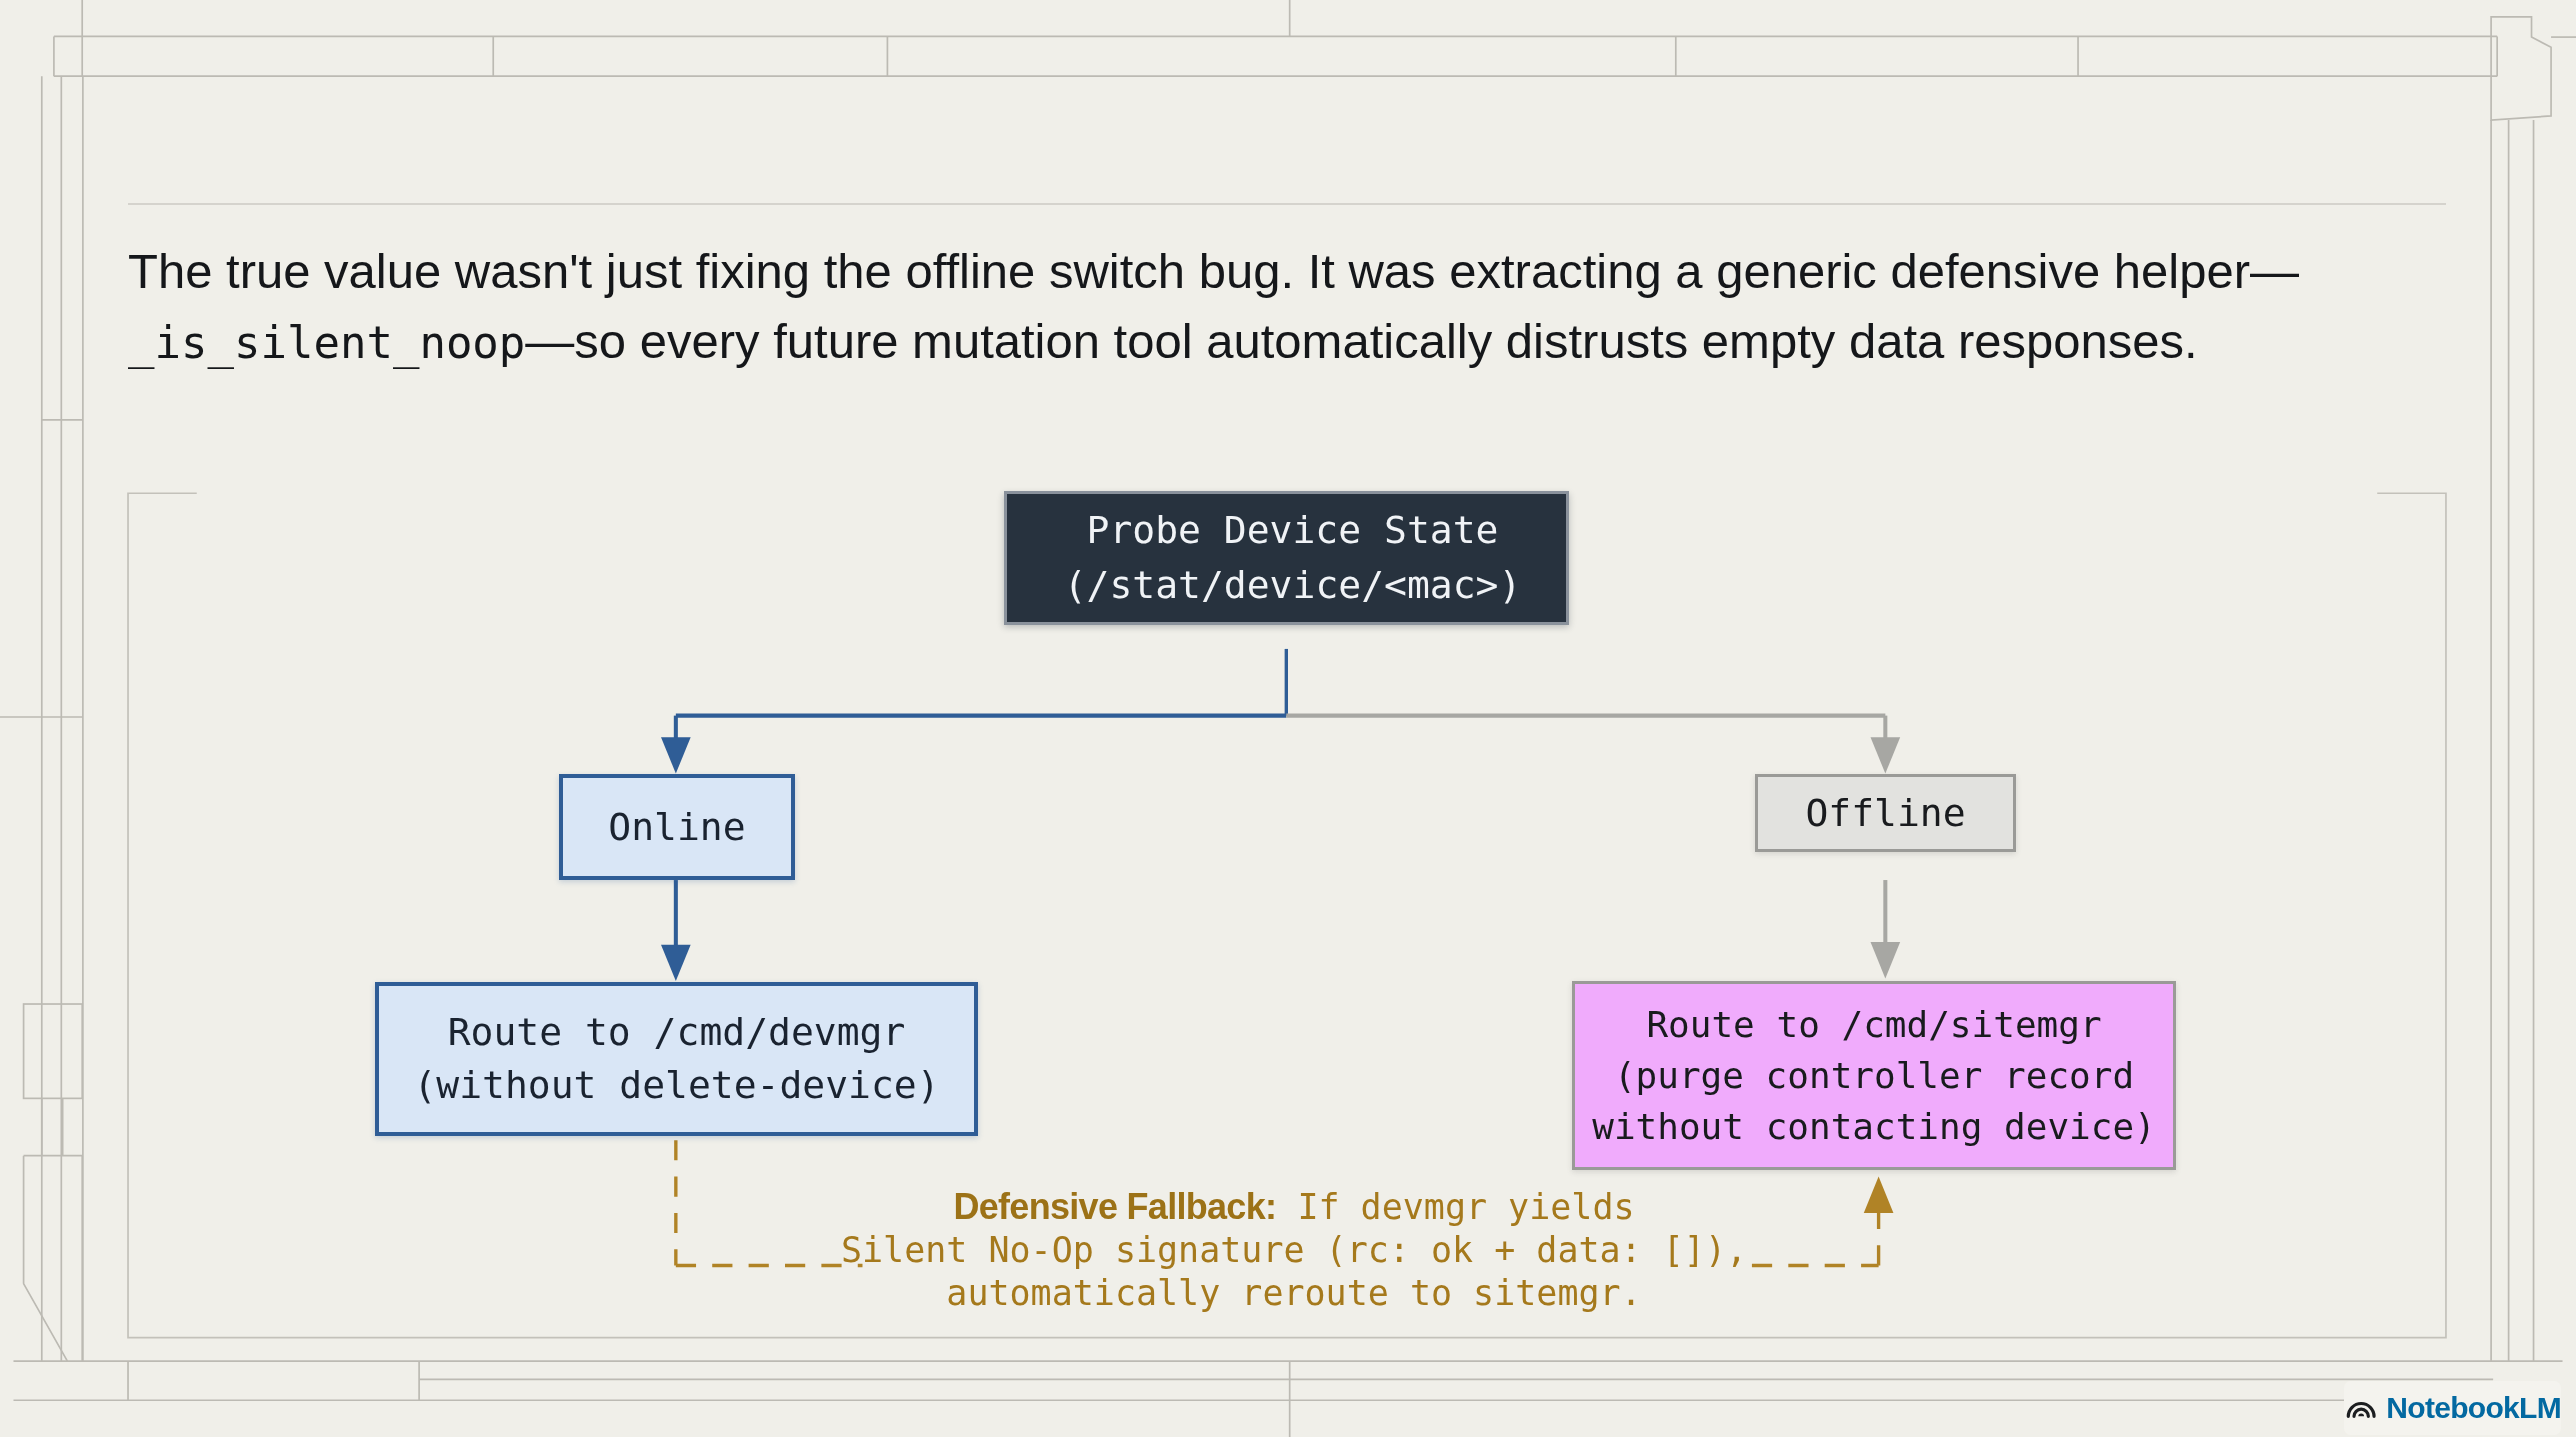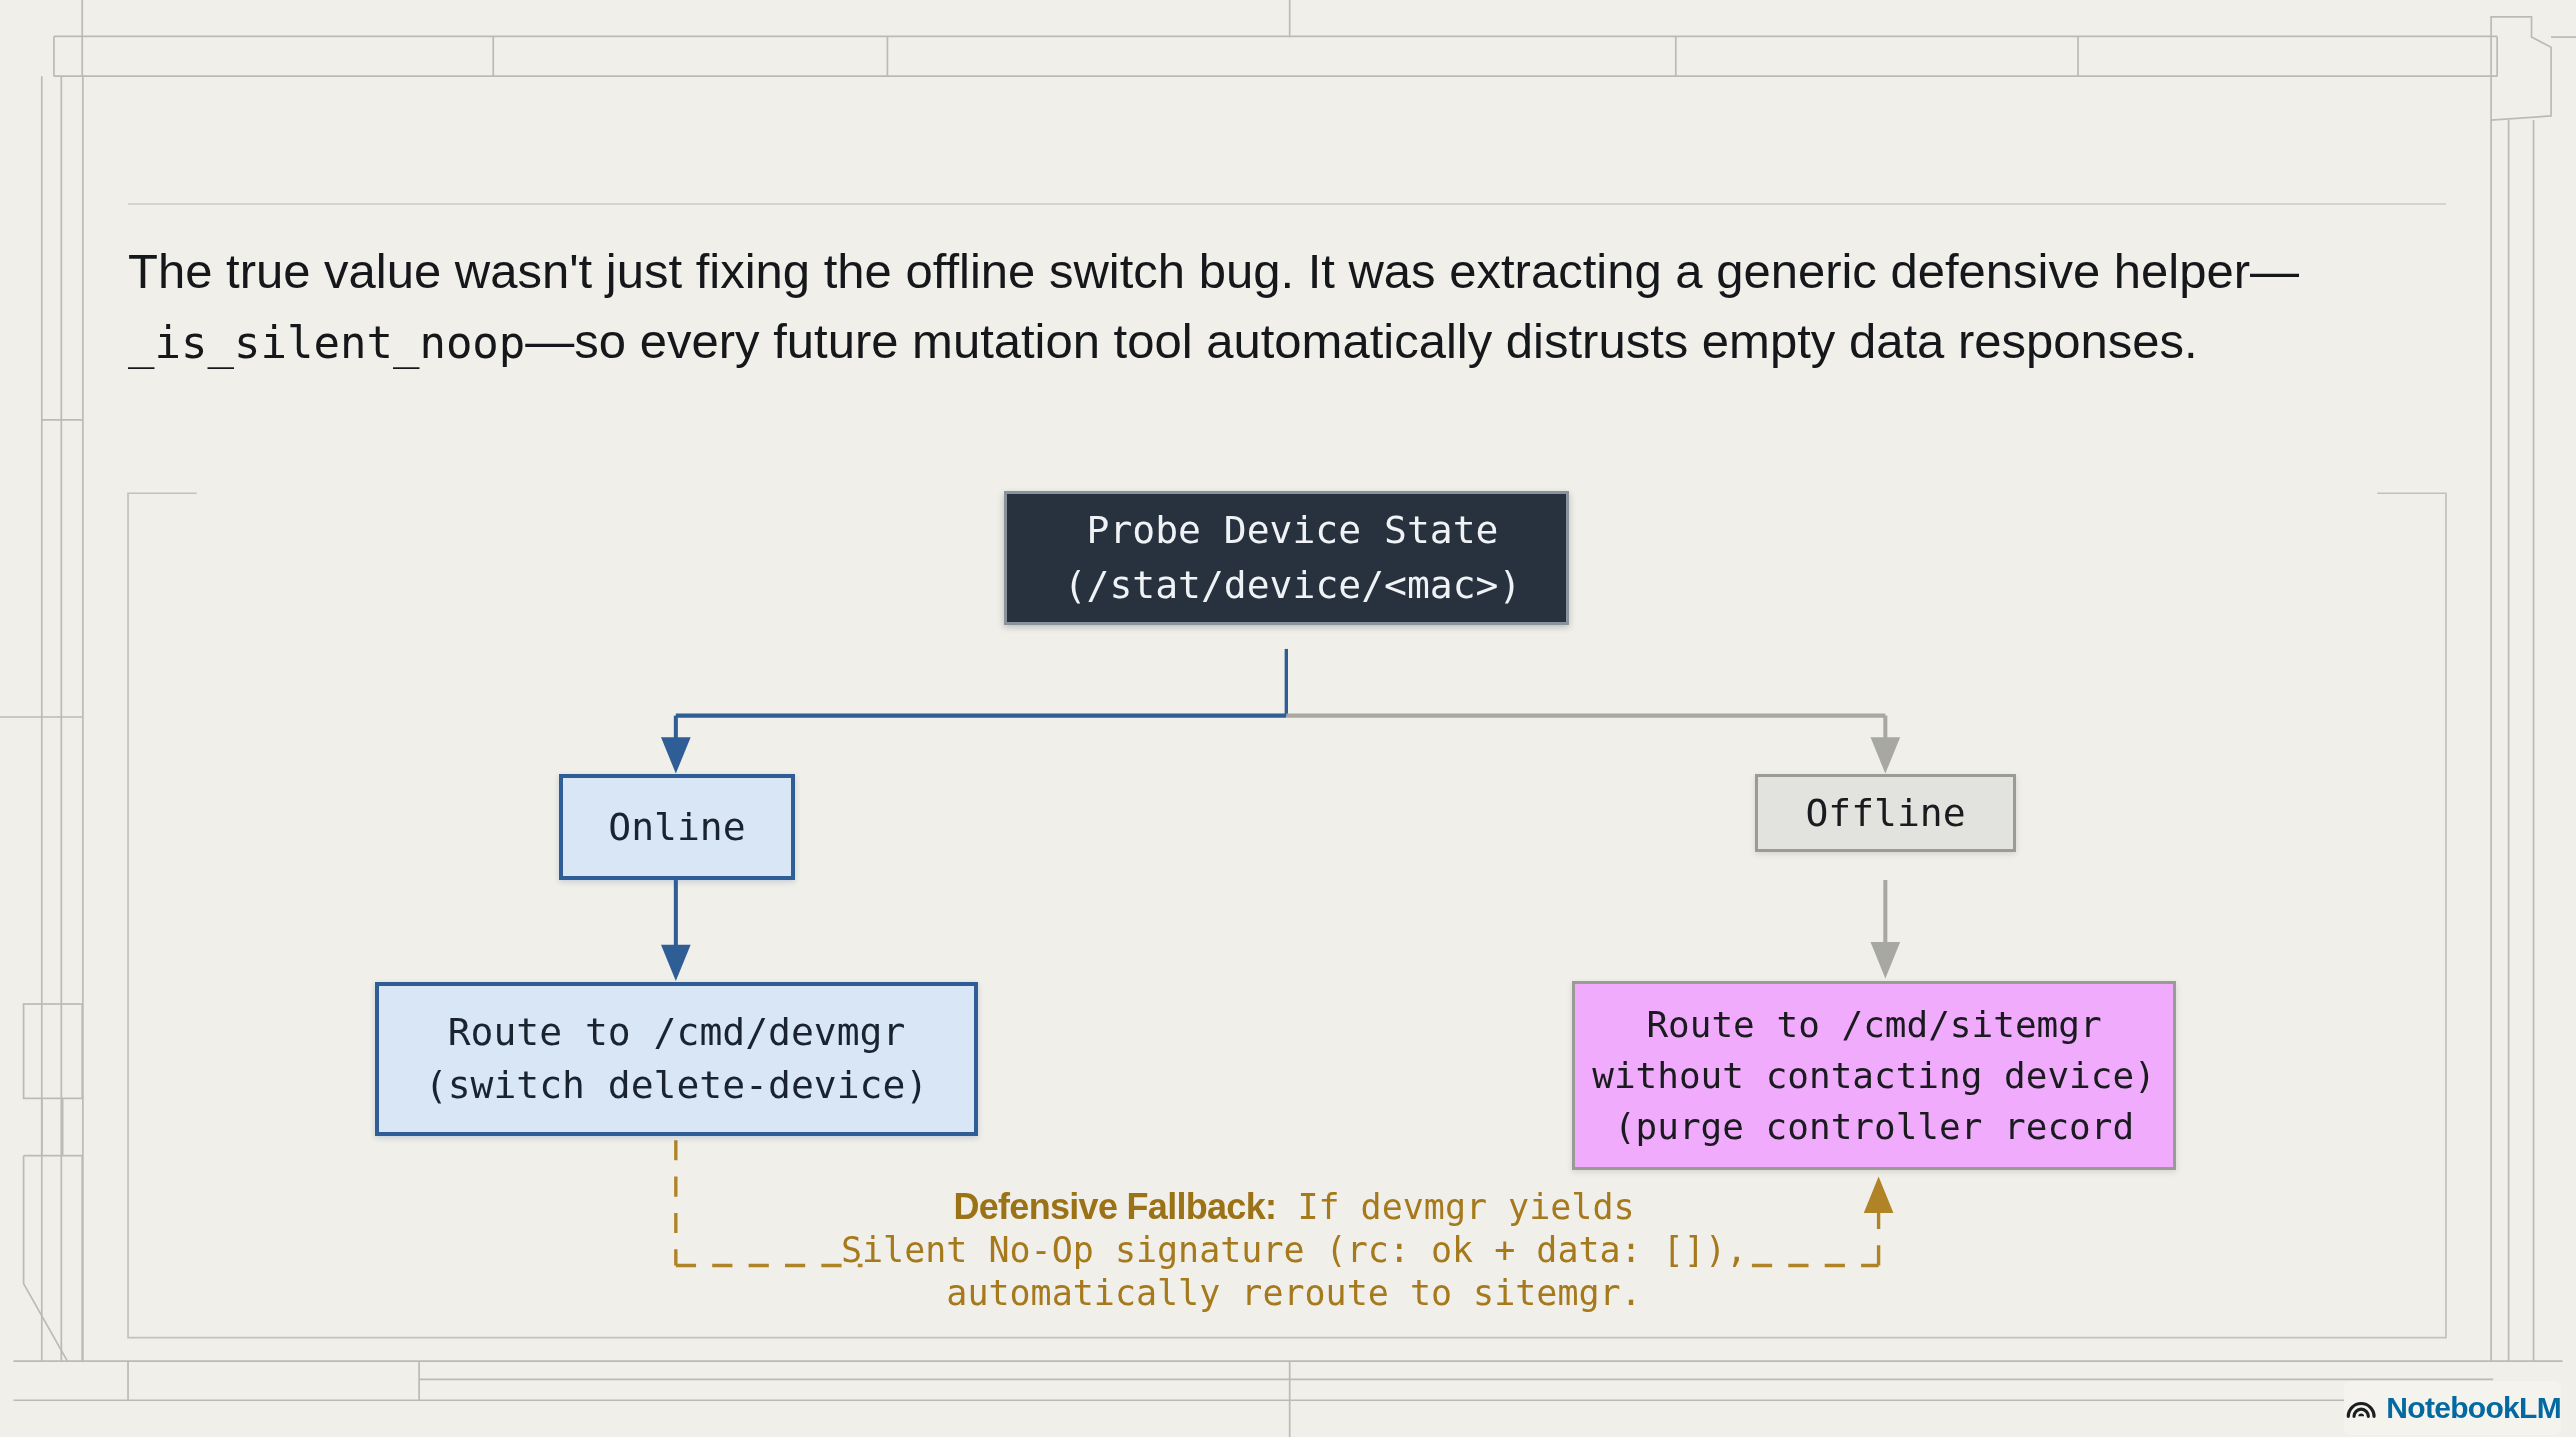--- a/index.html
+++ b/index.html
@@ -167,27 +167,27 @@
   <div class="node node-online">
     <div class="ln">Online</div>
   </div>
 
   <div class="node node-offline">
     <div class="ln">Offline</div>
   </div>
 
   <div class="node node-devmgr">
     <div class="ln">Route to /cmd/devmgr</div>
-    <div class="ln">(switch delete-device)</div>
+    <div class="ln">(without delete-device)</div>
   </div>
 
   <div class="node node-sitemgr">
     <div class="ln">Route to /cmd/sitemgr</div>
+    <div class="ln">(purge controller record</div>
     <div class="ln">without contacting device)</div>
-    <div class="ln">(purge controller record</div>
   </div>
 
   <div class="fallback">
     <div><span class="fb-label">Defensive Fallback:</span><span> If devmgr yields</span></div>
     <div>Silent No-Op signature (rc: ok + data: []),</div>
     <div>automatically reroute to sitemgr.</div>
   </div>
 
   <div class="watermark">
     <svg width="35" height="35" viewBox="0 0 48 48">

